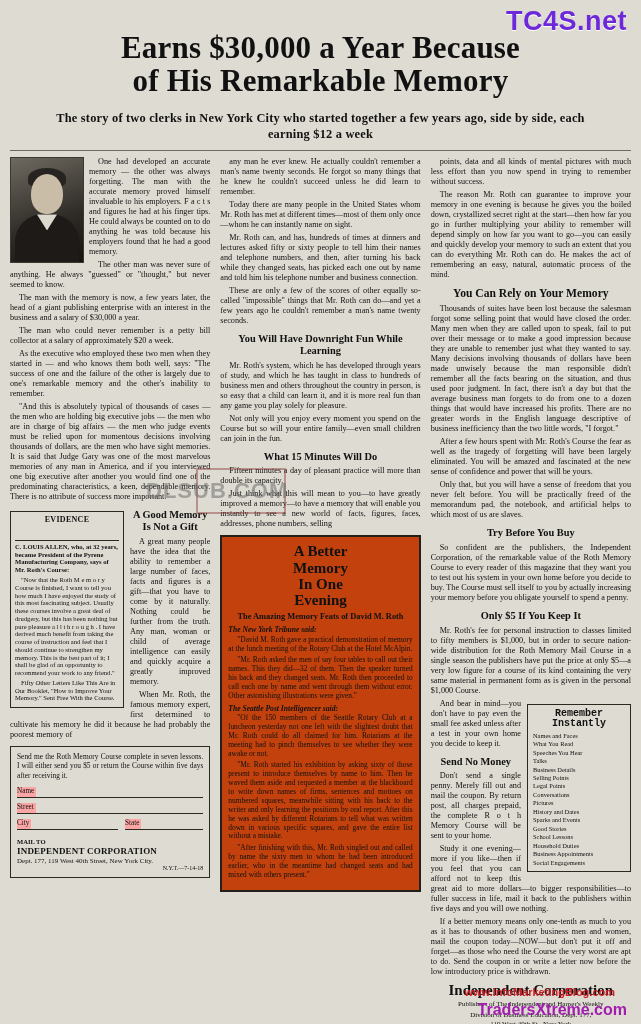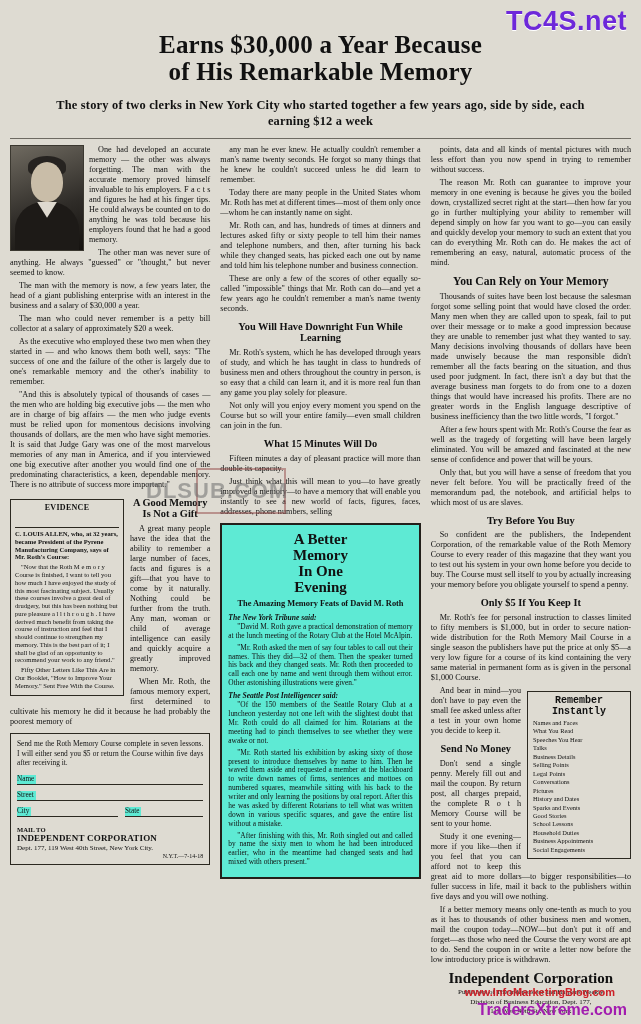--- a/index.html
+++ b/index.html
@@ -23,21 +23,21 @@
     font-weight:bold;
     font-size:27px;
     color:#6d28d9;
     letter-spacing:.5px;
     text-shadow:0 1px 0 #fff;
   }
   .headline{
     text-align:center;
     font-family:"Liberation Serif", serif;
     font-weight:bold;
-    font-size:25px;
+    font-size:31px;
     line-height:1.06;
     margin:26px 8px 0 8px;
     letter-spacing:.2px;
   }
   .headline .l2{display:block;}
   .subhead{
     text-align:center;
     font-weight:bold;
     font-size:12.4px;
     line-height:1.32;
@@ -109,21 +109,21 @@
     text-align:center;font-weight:bold;font-size:8px;letter-spacing:.3px;
     border-bottom:1px solid #2b2820;margin-bottom:2px;padding-bottom:15px;
   }
   .evidence p{margin:0 0 2px 0;text-indent:6px;}
   .evidence .lead{text-indent:0;font-weight:bold;}
   .box-center{
     border:2px solid #231f1a;
     margin:6px 0 5px 0;
     padding:6px 6px 7px 6px;
     text-align:center;
-    background:#5eead4;
+    background:#c2410c;
   }
   .box-center .bt{
     font-weight:bold;font-size:15px;line-height:1.08;margin-bottom:2px;
   }
   .box-center .bt .ln{display:block;}
   .feats{
     font-weight:bold;font-size:8.4px;margin:4px 0 3px 0;
   }
   .quote{
     font-size:7.4px;line-height:1.2;text-align:justify;margin:0 0 3px 0;text-indent:8px;
@@ -133,21 +133,21 @@
     border:1px solid #2b2820;
     margin-top:6px;
     padding:5px 6px 4px 6px;
     font-size:7.4px;
     line-height:1.3;
   }
   .coupon .cp-top{text-indent:0;margin:0 0 4px 0;text-align:justify;}
   .cp-line{
     border-bottom:1px solid #2b2820;height:12px;margin:0 0 3px 0;position:relative;
   }
-  .cp-line span{position:absolute;left:0;bottom:0px;font-size:7.2px;background:#5eead4;padding-right:2px;}
+  .cp-line span{position:absolute;left:0;bottom:0px;font-size:7.2px;background:#fca5a5;padding-right:2px;}
   .cp-line.half{width:54%;display:inline-block;}
   .cp-line.half2{width:42%;display:inline-block;margin-left:3%;}
   .cp-foot{font-size:6.6px;line-height:1.2;margin-top:3px;}
   .cp-foot .mailto{font-weight:bold;font-size:6.6px;}
   .cp-foot .org{font-weight:bold;font-size:9px;letter-spacing:.2px;}
   .cp-foot .addr{font-size:7px;}
   .cp-foot .code{text-align:right;font-size:6px;}
   .remember-box{
     border:1px solid #2b2820;padding:4px 5px;margin:5px 0;text-align:center;
     width:92px;float:right;margin-left:6px;

